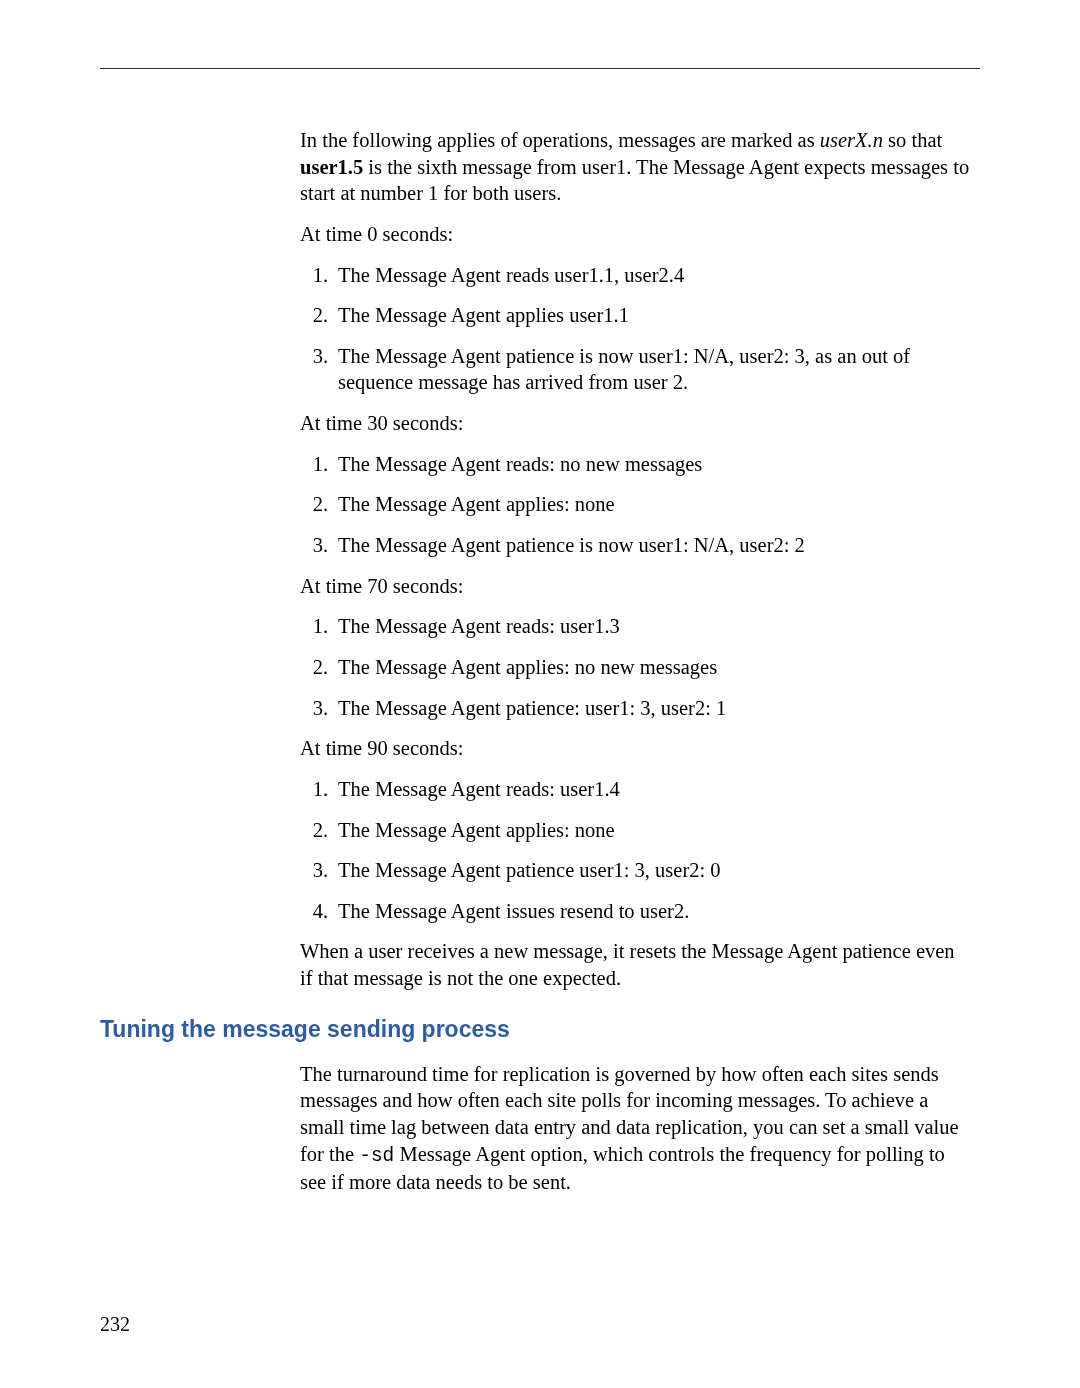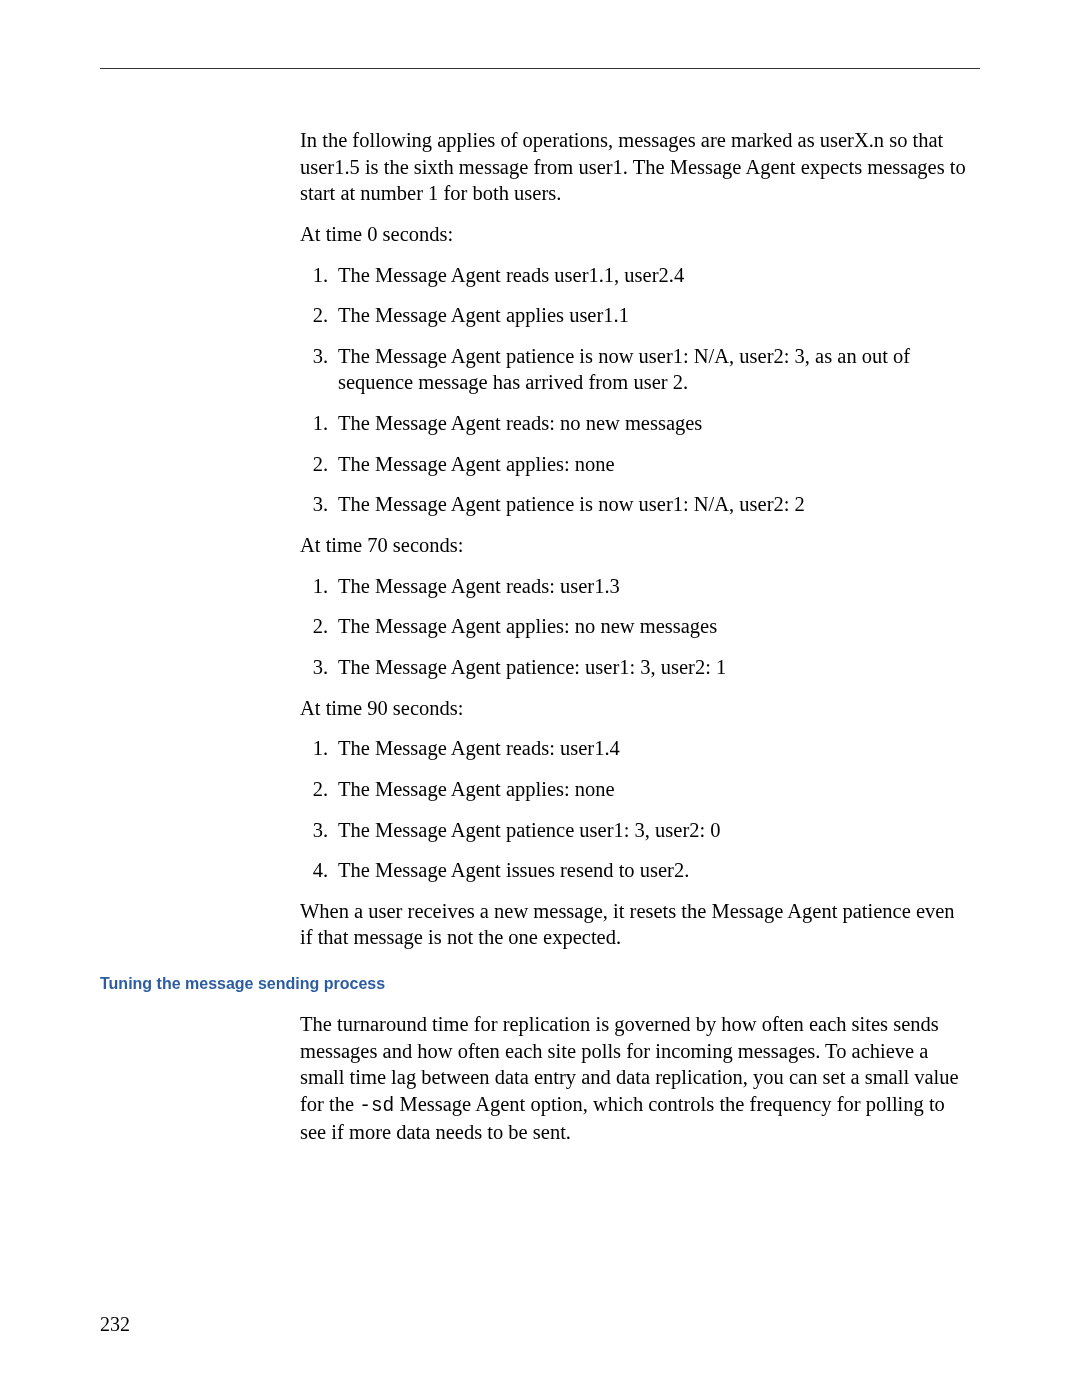--- a/index.html
+++ b/index.html
@@ -41,34 +41,35 @@
   }
   .list li .num {
     min-width: 28px;
     text-align: right;
     margin-right: 10px;
   }
   .list li .txt {
     flex: 1;
   }
   .userx {
+    font-style: italic;
   }
   .bold {
-    font-weight: normal;
+    font-weight: bold;
   }
   .mono {
     font-family: "Courier New", Courier, monospace;
     font-size: 19.5px;
     margin-top: 40px;
   }
   .section-heading {
     color: #2c5da3;
     font-family: Arial, Helvetica, sans-serif;
     font-weight: bold;
-    font-size: 16px;
+    font-size: 23px;
     margin: 24px 0 18px 0;
   }
   .page-number {
     position: absolute;
     bottom: 52px;
     left: 100px;
     font-size: 20px;
     font-family: "Times New Roman", Times, serif;
     text-align: right;
   }
@@ -93,20 +94,21 @@
       <li>
           <span class="num">2.</span>
           <span class="txt">The Message Agent applies user1.1</span>
         </li>
       <li>
           <span class="num">3.</span>
           <span class="txt">The Message Agent patience is now user1: N/A, user2: 3, as an out of sequence message has arrived from user 2.</span>
         </li>
     </ol>
 
+    <p class="para">At time 30 seconds:</p>
     <ol class="list">
       <li>
           <span class="num">1.</span>
           <span class="txt">The Message Agent reads: no new messages</span>
         </li>
       <li>
           <span class="num">2.</span>
           <span class="txt">The Message Agent applies: none</span>
         </li>
       <li>

